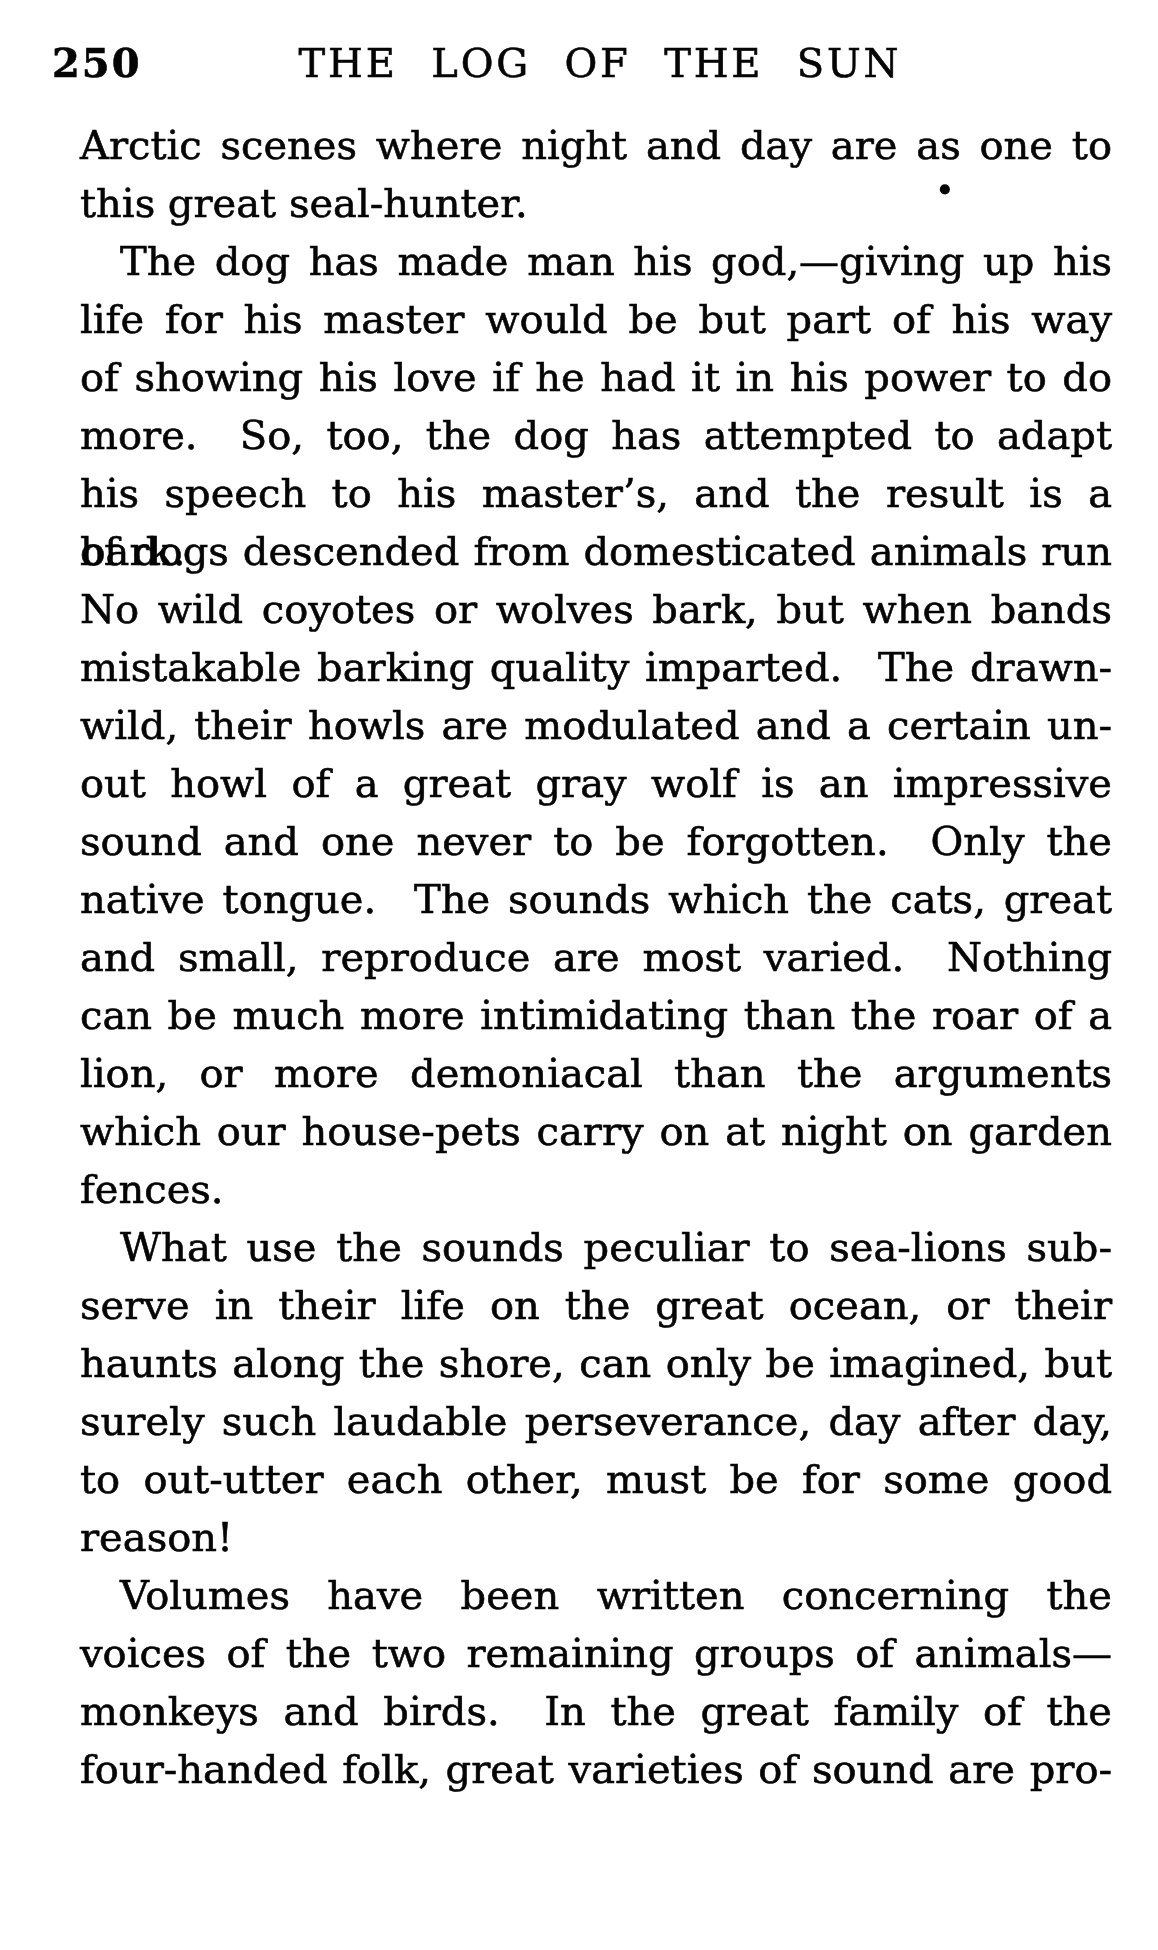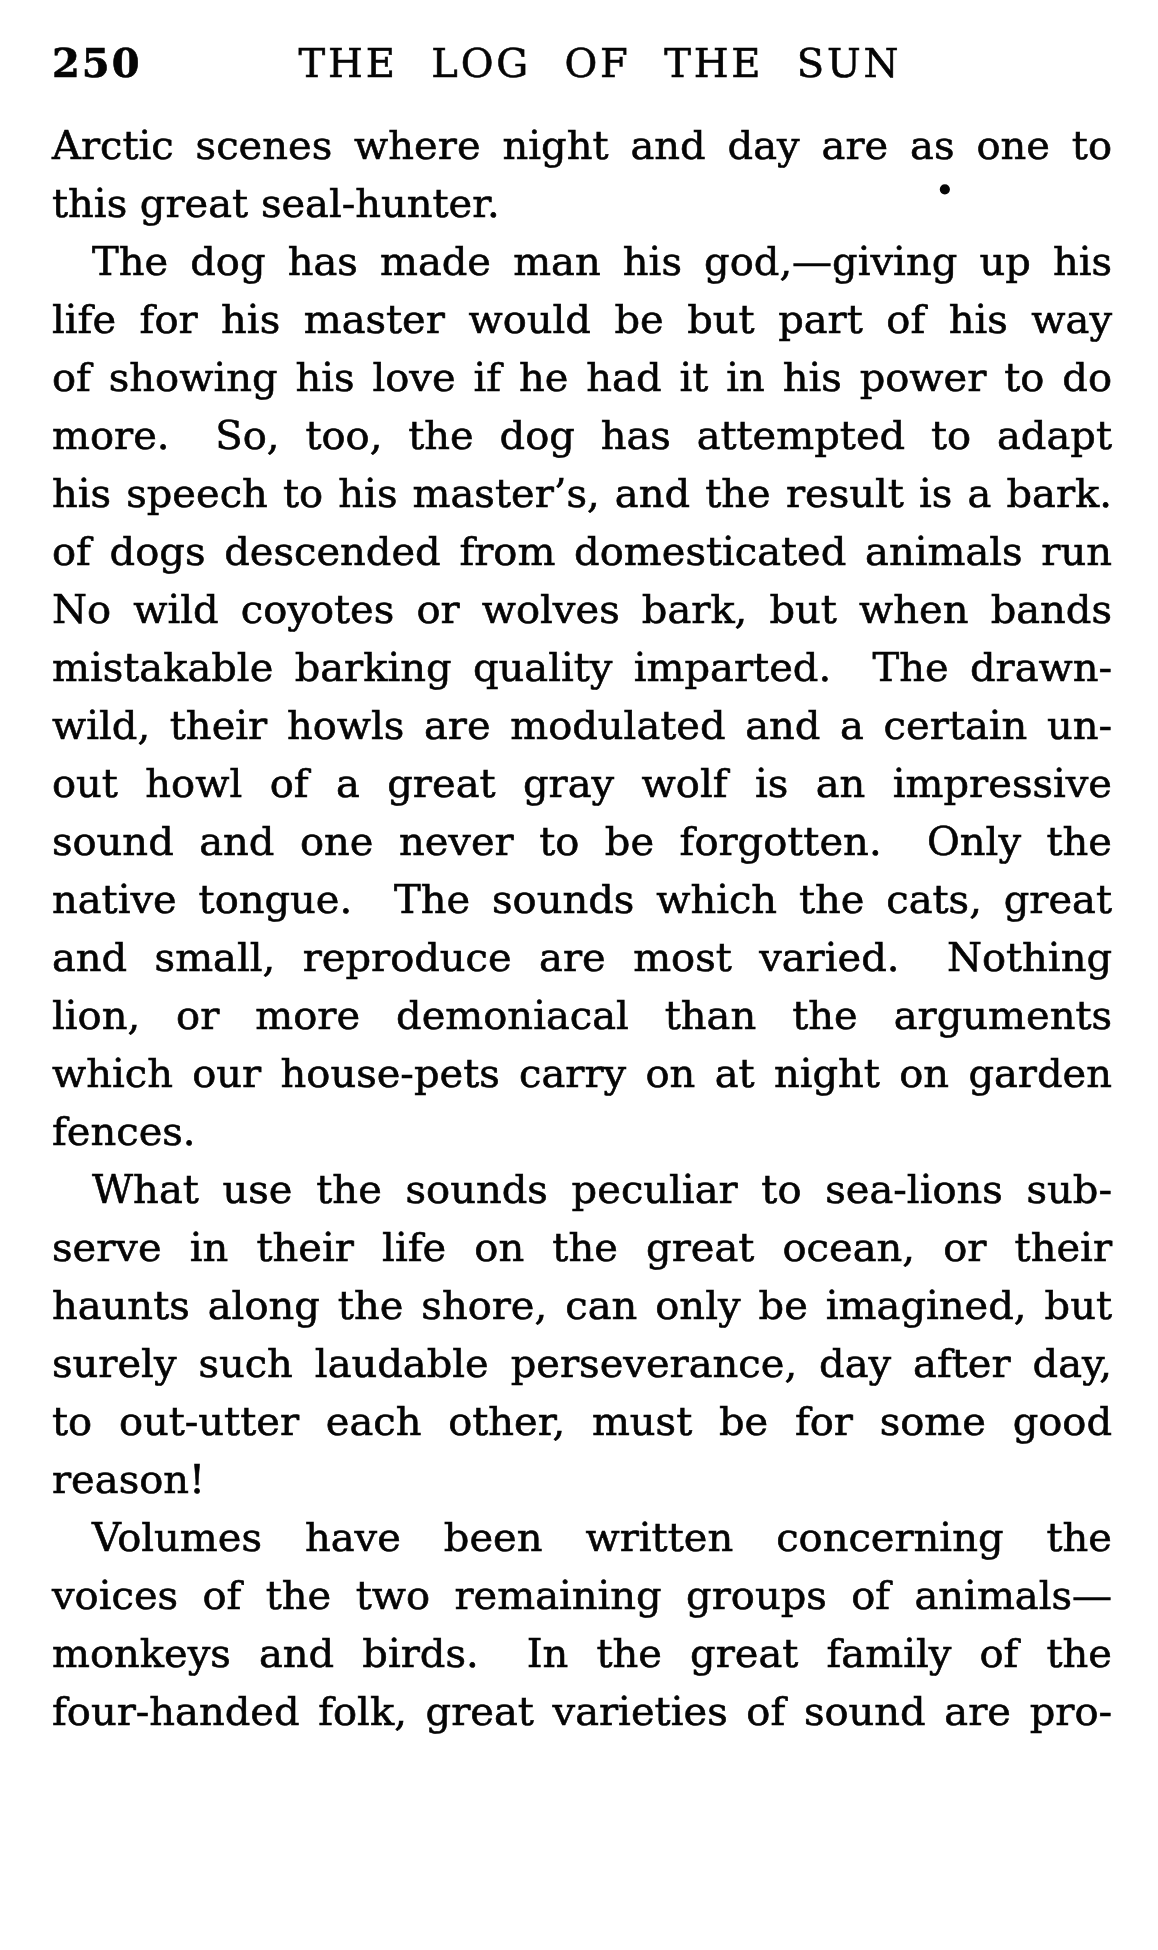--- a/index.html
+++ b/index.html
@@ -49,20 +49,21 @@
     left: 52px;
     width: 1060px;
     font-size: 40px;
   }
   .ln {
     height: 58px;
     line-height: 58px;
     text-align: justify;
     text-align-last: justify;
     overflow: visible;
+    margin-left: 28px;
   }
   .ln.last {
     text-align: left;
     text-align-last: left;
   }
   .ln.ind {
     text-indent: 40px;
   }
   .ink-speck {
     position: absolute;
@@ -99,20 +100,21 @@
       <div class="ln">more.  So, too, the dog has attempted to adapt</div>
       <div class="ln">his speech to his master’s, and the result is a bark.</div>
       <div class="ln">of dogs descended from domesticated animals run</div>
       <div class="ln">No wild coyotes or wolves bark, but when bands</div>
       <div class="ln">mistakable barking quality imparted.  The drawn-</div>
       <div class="ln">wild, their howls are modulated and a certain un-</div>
       <div class="ln">out howl of a great gray wolf is an impressive</div>
       <div class="ln">sound and one never to be forgotten.  Only the</div>
       <div class="ln">native tongue.  The sounds which the cats, great</div>
       <div class="ln">and small, reproduce are most varied.  Nothing</div>
+      <div class="ln">can be much more intimidating than the roar of a</div>
       <div class="ln">lion, or more demoniacal than the arguments</div>
       <div class="ln">which our house-pets carry on at night on garden</div>
       <div class="ln last">fences.</div>
     </div>
 
     <div class="para">
       <div class="ln ind">What use the sounds peculiar to sea-lions sub-</div>
       <div class="ln">serve in their life on the great ocean, or their</div>
       <div class="ln">haunts along the shore, can only be imagined, but</div>
       <div class="ln">surely such laudable perseverance, day after day,</div>

